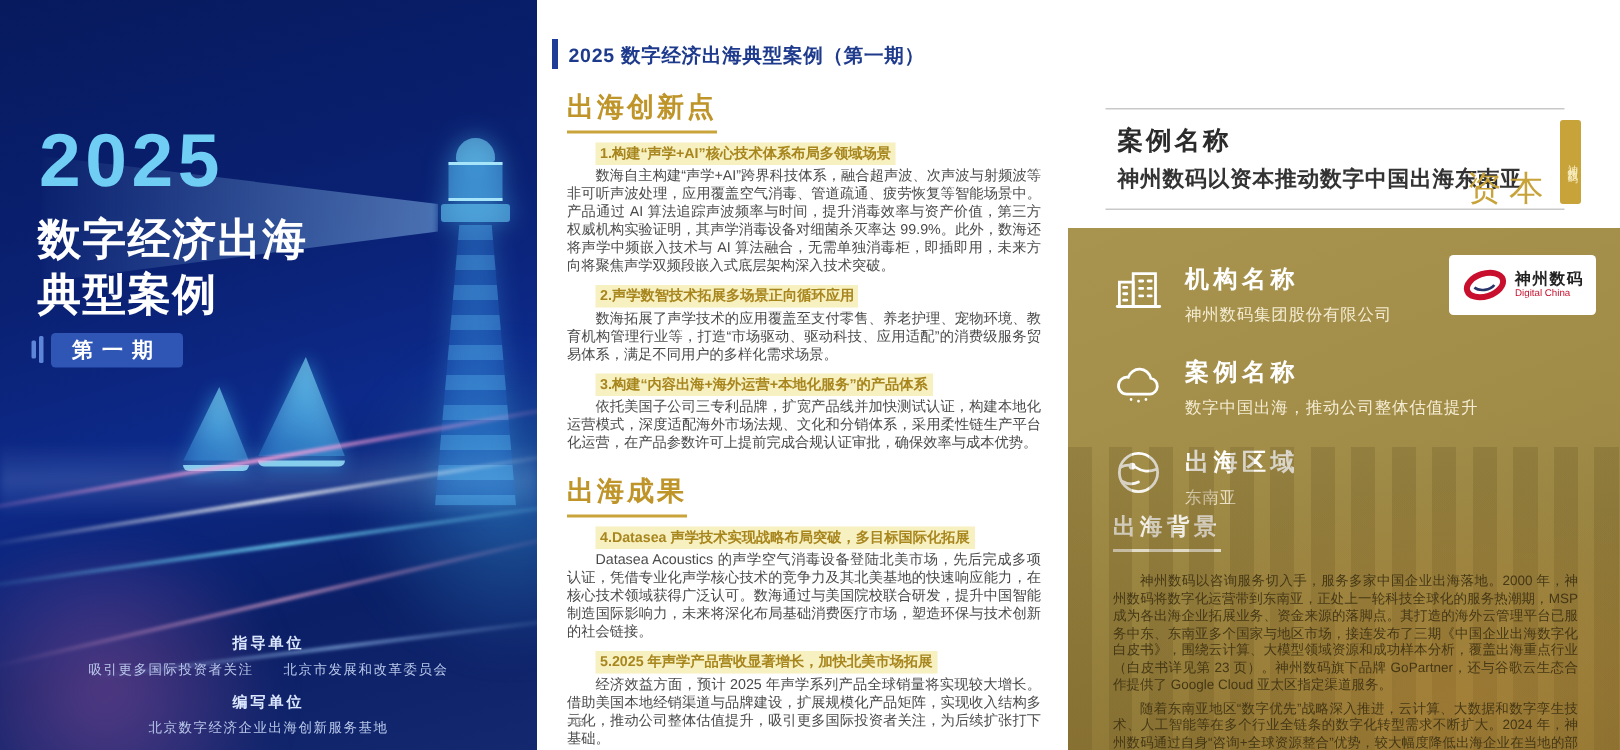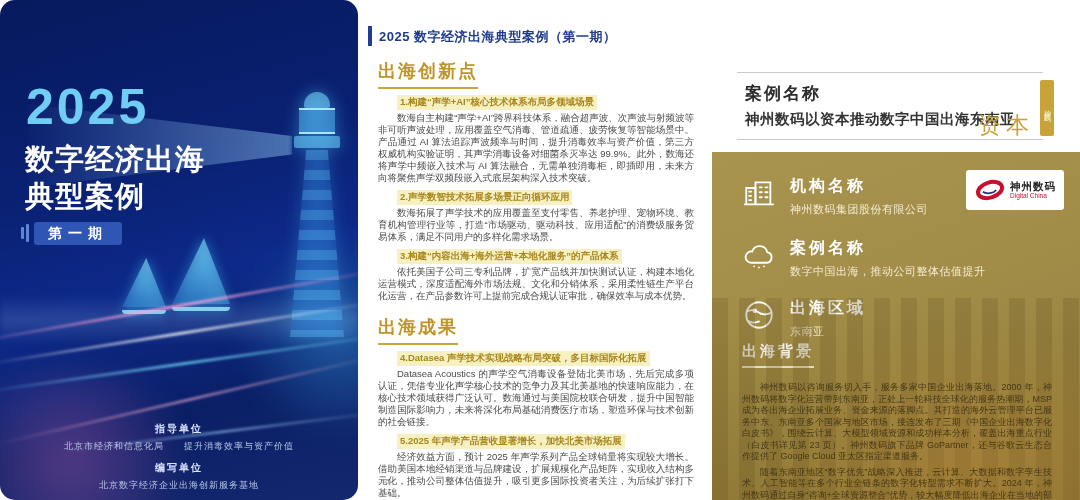--- a/index.html
+++ b/index.html
@@ -2,21 +2,21 @@
 <html><head>
 <meta charset="utf-8">
 <style>
   * { margin:0; padding:0; box-sizing:border-box; }
   html,body { background:#e8e8e8; }
   body { font-family:"Liberation Sans","DejaVu Sans",sans-serif; }
   .stage { position:relative; width:1080px; height:500px; background:#ffffff; overflow:hidden; }
 
   
   .cover { position:absolute; left:0; top:0; width:358px; height:500px; overflow:hidden;
-           background:linear-gradient(165deg,#071a5e 0%,#0a2173 35%,#0d2a8a 55%,#0a1f66 78%,#14286f 100%);border-radius:15px; }
+           background:linear-gradient(165deg,#071a5e 0%,#0a2173 35%,#0d2a8a 55%,#0a1f66 78%,#14286f 100%); }
   .cover .glow { position:absolute; border-radius:50%; filter:blur(14px); }
   .g-cyan  { left:235px; top:230px; width:210px; height:210px; background:radial-gradient(circle,rgba(70,190,255,.38),rgba(70,190,255,0) 70%); }
   .g-pink  { left:-70px; top:370px; width:280px; height:180px; background:radial-gradient(circle,rgba(255,120,200,.30),rgba(255,120,200,0) 70%); }
   .g-horizon { position:absolute; left:0; top:295px; width:358px; height:50px; background:linear-gradient(180deg,rgba(200,230,255,0),rgba(190,225,255,.16),rgba(200,230,255,0)); filter:blur(3px); }
   .beam { position:absolute; left:28px; top:104px; width:264px; height:84px;
           background:linear-gradient(90deg,rgba(150,210,255,.02),rgba(160,215,255,.42) 95%);
           clip-path:polygon(100% 38%,100% 60%,0 100%,0 0); filter:blur(2px); }
   .lighthouse { position:absolute; left:290px; top:92px; width:54px; height:245px; filter:drop-shadow(0 0 8px rgba(80,200,255,.8)); }
   .lh-dome { position:absolute; left:14px; top:0; width:26px; height:16px; border-radius:13px 13px 2px 2px;
              background:rgba(120,220,255,.55); }
@@ -131,21 +131,21 @@
     <div class="cover-title1">数字经济出海</div>
     <div class="cover-title2">典型案例</div>
     <div class="issue-ticks">
         <span></span>
         <span></span>
       </div>
     <div class="issue-badge">第一期</div>
 
     <div class="cover-footer">
       <div class="cf-label">指导单位</div>
-      <div class="cf-orgs">北京市经济和信息化局　　提升消毒效率与资产价值</div>
+      <div class="cf-orgs">吸引更多国际投资者关注　　北京市发展和改革委员会</div>
       <div class="cf-label">编写单位</div>
       <div class="cf-orgs">北京数字经济企业出海创新服务基地</div>
     </div>
   </div>
 
   <div class="mid">
     <div class="mid-header">
       <div class="bar"></div>
       <div class="txt">2025 数字经济出海典型案例（第一期）</div>
     </div>

